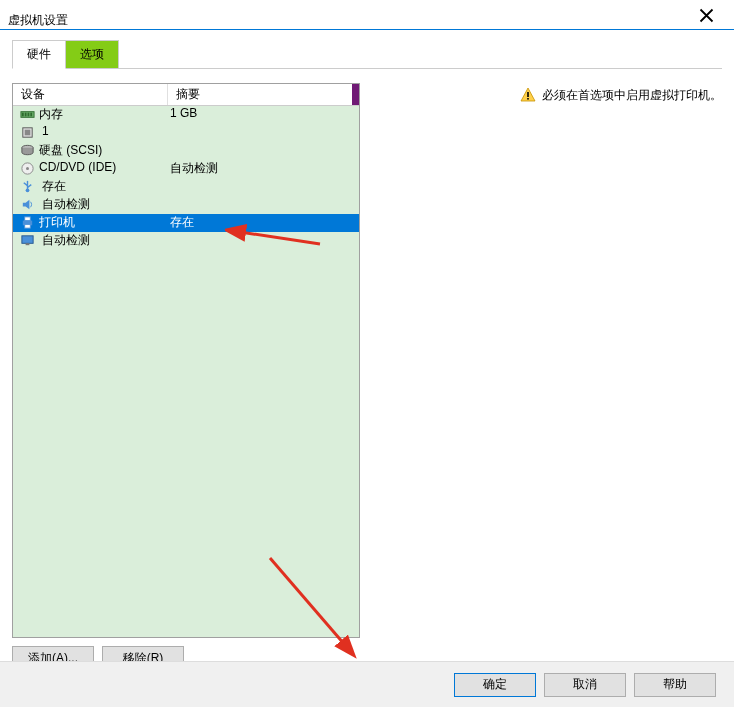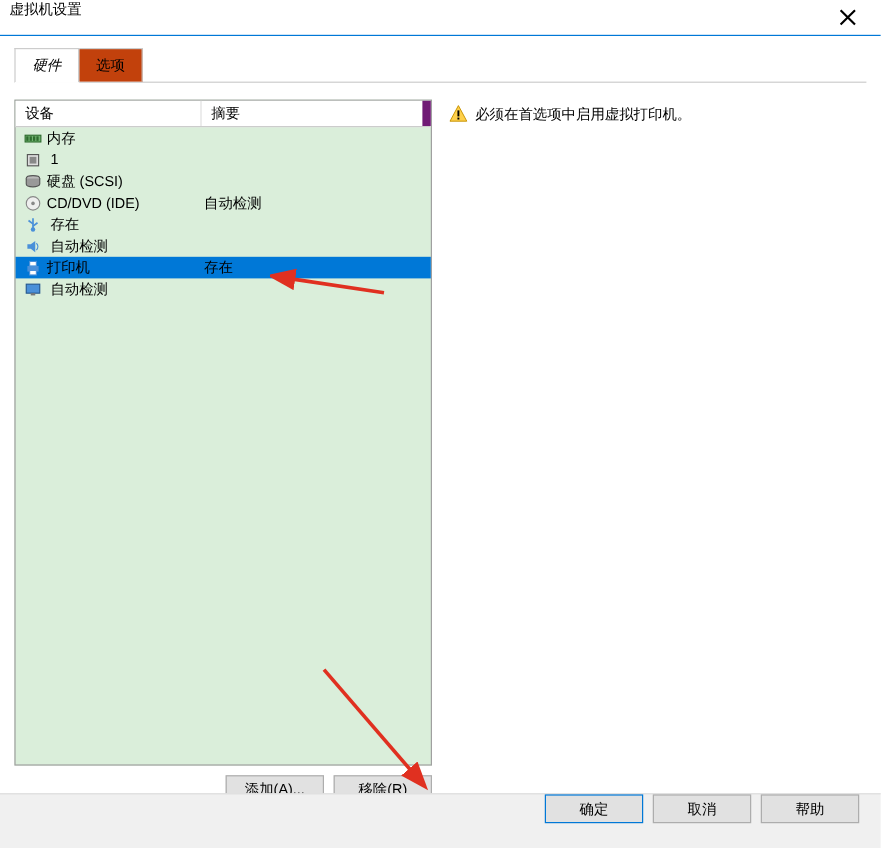--- a/index.html
+++ b/index.html
@@ -10,21 +10,21 @@
       color: #000;
       width: 734px;
       height: 707px;
       position: relative;
       overflow: hidden;
     }
     .titlebar {
       height: 30px;
       border-bottom: 1px solid #0078d7;
       display: flex;
-      align-items: flex-start;
+      align-items: flex-end;
       padding: 0 8px;
       background: #fff;
     }
     .titlebar .title { flex: 1; font-size: 12px; }
     .close-btn {
       width: 40px; height: 28px;
       display: flex; align-items: center; justify-content: center;
       font-size: 14px; cursor: pointer;
     }
     .content {
@@ -44,29 +44,28 @@
       margin-right: -1px;
       cursor: pointer;
       font-size: 12px;
       position: relative;
     }
     .tab.active {
       background: #fff;
       z-index: 2;
       border-bottom: 1px solid #fff;
       margin-bottom: -1px;
-      font-style: italic;
     }
     .tab:not(.active) {
-      background: #c2410c;
+      background: #84cc16;
     }
     .tab-panel {
       padding: 14px 0 0 0;
       display: flex;
-      gap: 14px;
+      gap: 2px;
     }
     .device-panel {
       width: 348px;
     }
     .device-list {
       border: 1px solid #a0a0a0;
       background: #daeeda;
       height: 555px;
     }
     .list-header {
@@ -84,67 +83,67 @@
     }
     .list-header .col-summary {
       flex: 1; padding-left: 8px;
       border-right: 7px solid #701a75;
       height: 100%;
       display: flex; align-items: center;
     }
     .device-row {
       display: flex;
       height: 18px;
-      align-items: center;
       cursor: pointer;
     }
     .device-row .icon {
       width: 16px; height: 16px;
       margin-left: 6px; margin-right: 4px;
       display: inline-flex; align-items: center; justify-content: center;
       font-size: 11px;
     }
     .device-row .name { width: 128px; }
     .device-row .summary { flex: 1; padding-left: 3px; }
     .device-row.selected {
       background: #0078d7;
-      color: #000000;
+      color: #ffffff;
     }
     .btn-row {
       margin-top: 8px;
       display: flex;
-      justify-content: flex-end;
       gap: 8px;
     }
     .btn {
       min-width: 82px;
       height: 24px;
       border: 1px solid #adadad;
       background: #e1e1e1;
       cursor: pointer;
       font-size: 12px;
       font-family: inherit;
       padding: 0 10px;
     }
     .right-panel { flex: 1; padding-top: 4px; }
     .warning {
       display: flex;
       align-items: flex-start;
       gap: 6px;
+      justify-content: flex-end;
     }
     .warning .warn-icon {
       width: 16px; height: 16px;
     }
     .footer {
       position: absolute;
       bottom: 0; left: 0; right: 0;
       height: 46px;
       background: #f0f0f0;
       border-top: 1px solid #ddd;
       display: flex;
+      align-items: center;
       justify-content: flex-end;
       padding-right: 18px;
       gap: 8px;
     }
     .footer .btn { background: #e1e1e1; }
     .footer .btn.primary { border-color: #0078d7; }
     .watermark {
       position: absolute;
       bottom: 12px; right: 90px;
       color: #d0d0d0;
@@ -189,20 +188,21 @@
               <span class="icon">
                 <svg class="mini" viewBox="0 0 16 16">
                   <rect x="1" y="5" width="14" height="6" fill="#6fb36f" stroke="#2e6b2e"></rect>
                   <rect x="2" y="6" width="2" height="4" fill="#2e6b2e"></rect>
                   <rect x="5" y="6" width="2" height="4" fill="#2e6b2e"></rect>
                   <rect x="8" y="6" width="2" height="4" fill="#2e6b2e"></rect>
                   <rect x="11" y="6" width="2" height="4" fill="#2e6b2e"></rect>
                 </svg>
               </span>
               <span class="name">内存</span>
+              <span class="summary">1 GB</span>
             </div>
             <div class="device-row">
               <span class="icon">
                 <svg class="mini" viewBox="0 0 16 16">
                   <rect x="3" y="3" width="10" height="10" fill="#ddd" stroke="#555"></rect>
                   <rect x="5" y="5" width="6" height="6" fill="#888"></rect>
                 </svg>
               </span>
               <span class="summary">1</span>
             </div>

